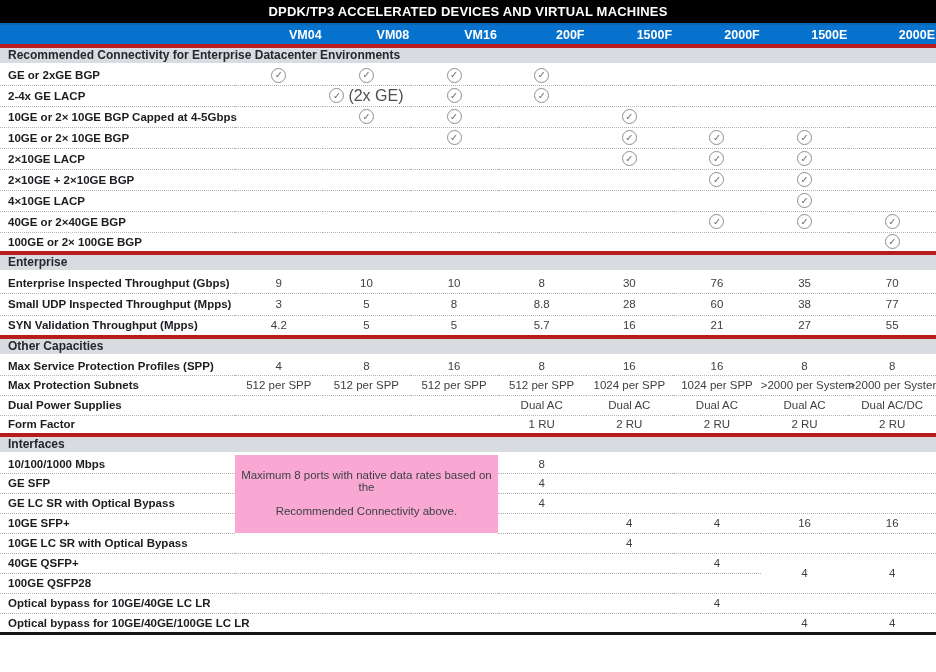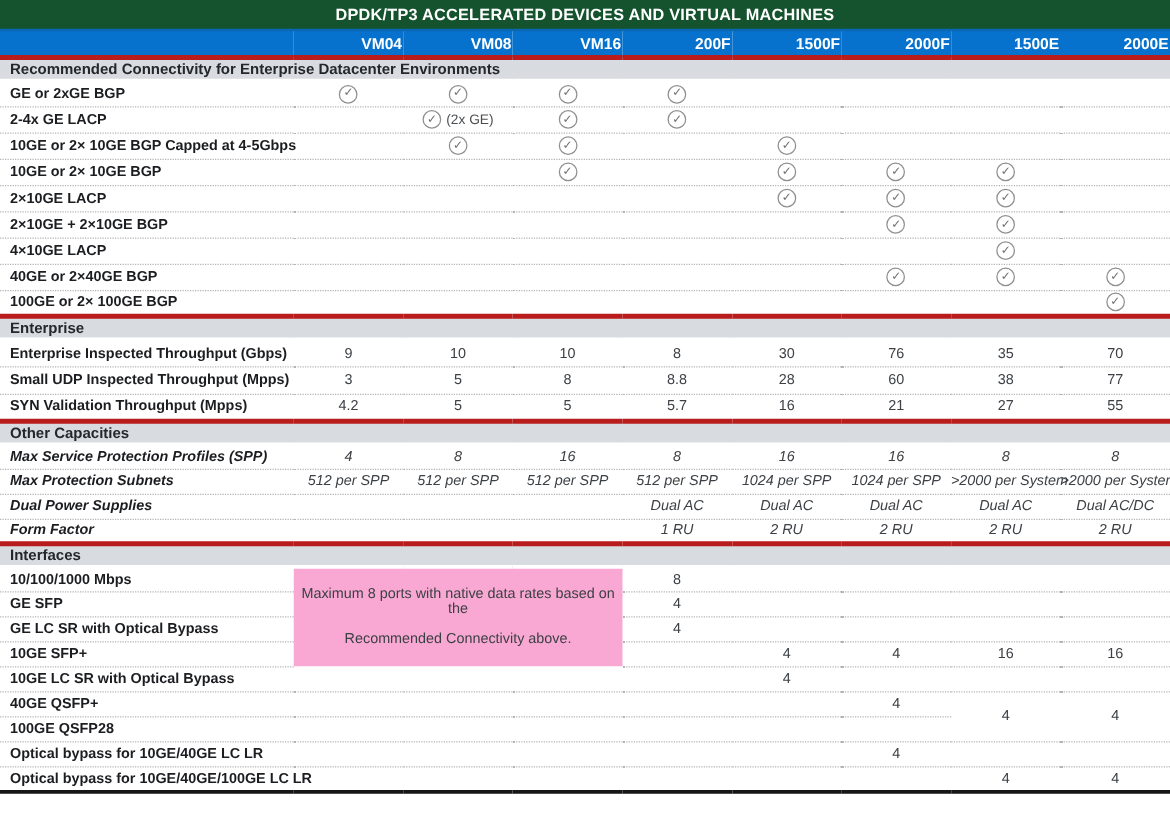--- a/index.html
+++ b/index.html
@@ -4,49 +4,49 @@
 <style>
   * { box-sizing: border-box; }
   body { margin:0; background:#fff; font-family:"Liberation Sans", sans-serif; }
   .page { width:936px; height:672px; overflow:hidden; background:#fff; }
   table { width:936px; border-collapse:collapse; table-layout:fixed; border-bottom:3px solid #161616; }
   col.label-col { width:235px; }
 
   
   th { font-weight:bold; }
   .title-row th {
-    background:#14532d; color:#fff; font-size:13px; height:24px; text-align:center;
+    background:#000000; color:#fff; font-size:13px; height:24px; text-align:center;
     letter-spacing:.2px; border-bottom:2px solid #0b67b4;margin-left:12px;
   }
   .colhead-row th { background:#0772cd; color:#fff; font-size:12.5px; height:22px; text-align:right; }
 
   
   .section-bar {
     background:#d8dce0; color:#24282c; font-weight:bold; font-size:12px;
     text-align:left; padding:0 0 0 8px; height:18px;
     border-top:4px solid #b91c1c; border-bottom:3px solid #fff;
   }
 
   
   td { font-size:11.5px; color:#3d4145; text-align:center; vertical-align:middle;
        border-bottom:1px dotted #b2b5b8; white-space:nowrap; padding:0; }
   td.label { text-align:left; padding-left:8px; font-weight:bold; color:#1b1d20;margin-left:12px; }
   tr.sec0 td { height:21px; }
   tr.sec1 td { height:22px; }
-  tr.sec2 td { height:20px;font-style:italic; }
+  tr.sec2 td { height:20px; }
   tr.sec3 td { height:20px; }
   tbody tr:last-child td { border-bottom:none; }
 
   
   .check {
     display:inline-flex; align-items:center; justify-content:center;
     width:15px; height:15px; border:1.4px solid #8d8f91; border-radius:50%;
     color:#6e7073; font-size:9.5px; line-height:1; vertical-align:middle;
   }
-  .check-suffix { font-size:11px; font-weight:normal; color:#4c4f52; margin-left:4px; vertical-align:middle;text-align:right; }
+  .check-suffix { font-size:16px; font-weight:normal; color:#4c4f52; margin-left:4px; vertical-align:middle;text-align:right; }
 
   
   td.note-cell {
     background:#f9a8d4; border-bottom:none; vertical-align:middle;
     font-size:11.5px; color:#3c4043; white-space:normal; padding:4px 6px;
   }
   .note-line { line-height:1.0; }
   .note-line + .note-line { margin-top:13px; }
 </style>
 </head>

